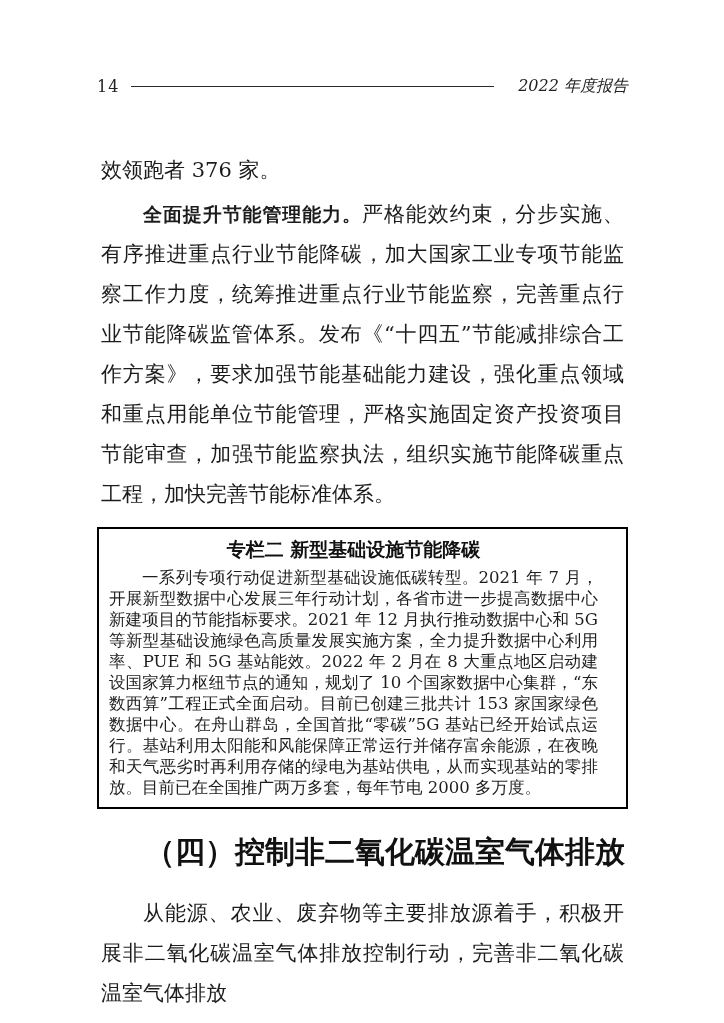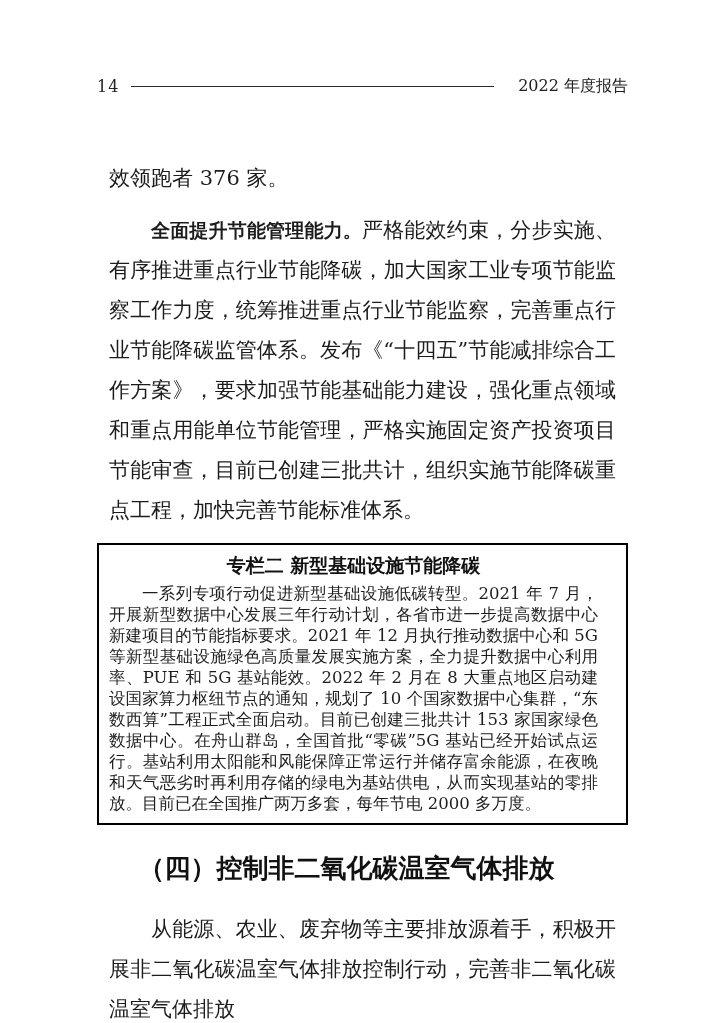--- a/index.html
+++ b/index.html
@@ -31,33 +31,34 @@
     letter-spacing: 1px;
   }
   .header-rule {
     flex: 1;
     height: 0;
     border-top: 1.5px solid #2a2a2a;
     margin-right: 24px;
   }
   .header-title {
     white-space: nowrap;
+    font-style: italic;
   }
   .content {
     position: absolute;
     left: 97px;
     top: 146px;
     width: 531px;
     font-family: "DejaVu Serif", "Liberation Serif", serif;
     font-size: 21px;
     line-height: 40px;
     text-align: justify;
     color: #1c1c1c;
   }
-  .para { margin: 12px; }
+  .para { margin: 4px; }
   .indent { text-indent: 2em; }
   .lead {
     font-weight: bold;
     font-family: "DejaVu Sans", "Liberation Sans", sans-serif;
     font-size: 19px;
   }
   .column-box {
     border: 2px solid #000000;
     margin-top: 13px;
     padding: 5px 28px 9px 10px;
@@ -76,21 +77,21 @@
   .box-para {
     margin: 0;
     font-size: 16.5px;
     line-height: 21px;
     text-indent: 2em;
     text-align: justify;
     color: #1d1d1d;
   }
   .section-heading {
     margin: 27px 0 25px 0;
-    font-size: 26px;
+    font-size: 30px;
     line-height: 32px;
     font-weight: bold;
     font-family: "DejaVu Sans", "Liberation Sans", sans-serif;
     text-indent: 1.6em;
     text-align: left;
     color: #111111;
   }
 </style>
 </head>
 <body>
@@ -100,21 +101,21 @@
   <header class="page-header">
     <span class="page-num">14</span>
     <span class="header-rule"></span>
     <span class="header-title">2022 年度报告</span>
   </header>
 
   <main class="content">
 
     <p class="para">效领跑者 376 家。</p>
 
-    <p class="para indent"><strong class="lead">全面提升节能管理能力。</strong><span>严格能效约束，分步实施、有序推进重点行业节能降碳，加大国家工业专项节能监察工作力度，统筹推进重点行业节能监察，完善重点行业节能降碳监管体系。发布《“十四五”节能减排综合工作方案》，要求加强节能基础能力建设，强化重点领域和重点用能单位节能管理，严格实施固定资产投资项目节能审查，目前已创建三批共计，组织实施节能降碳重点工程，加快完善节能标准体系。</span></p>
+    <p class="para indent"><strong class="lead">全面提升节能管理能力。</strong><span>严格能效约束，分步实施、有序推进重点行业节能降碳，加大国家工业专项节能监察工作力度，统筹推进重点行业节能监察，完善重点行业节能降碳监管体系。发布《“十四五”节能减排综合工作方案》，要求加强节能基础能力建设，强化重点领域和重点用能单位节能管理，严格实施固定资产投资项目节能审查，加强节能监察执法，组织实施节能降碳重点工程，加快完善节能标准体系。</span></p>
 
     <section class="column-box">
       <h3 class="box-title">专栏二 新型基础设施节能降碳</h3>
       <p class="box-para">一系列专项行动促进新型基础设施低碳转型。2021 年 7 月，开展新型数据中心发展三年行动计划，各省市进一步提高数据中心新建项目的节能指标要求。2021 年 12 月执行推动数据中心和 5G 等新型基础设施绿色高质量发展实施方案，全力提升数据中心利用率、PUE 和 5G 基站能效。2022 年 2 月在 8 大重点地区启动建设国家算力枢纽节点的通知，规划了 10 个国家数据中心集群，“东数西算”工程正式全面启动。目前已创建三批共计 153 家国家绿色数据中心。在舟山群岛，全国首批“零碳”5G 基站已经开始试点运行。基站利用太阳能和风能保障正常运行并储存富余能源，在夜晚和天气恶劣时再利用存储的绿电为基站供电，从而实现基站的零排放。目前已在全国推广两万多套，每年节电 2000 多万度。</p>
     </section>
 
     <h2 class="section-heading">（四）控制非二氧化碳温室气体排放</h2>
 
     <p class="para indent">从能源、农业、废弃物等主要排放源着手，积极开展非二氧化碳温室气体排放控制行动，完善非二氧化碳温室气体排放</p>
 

